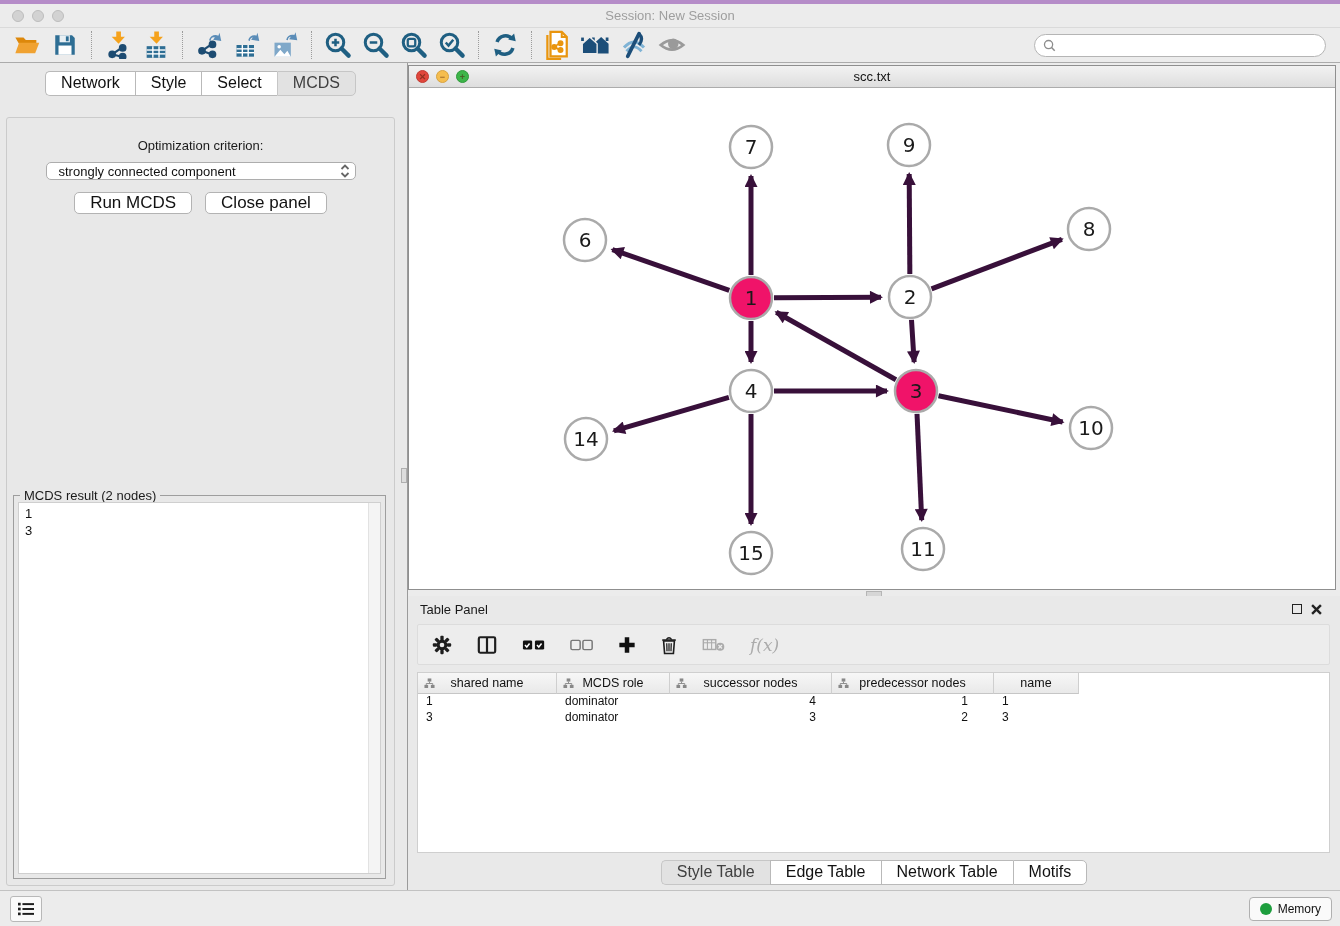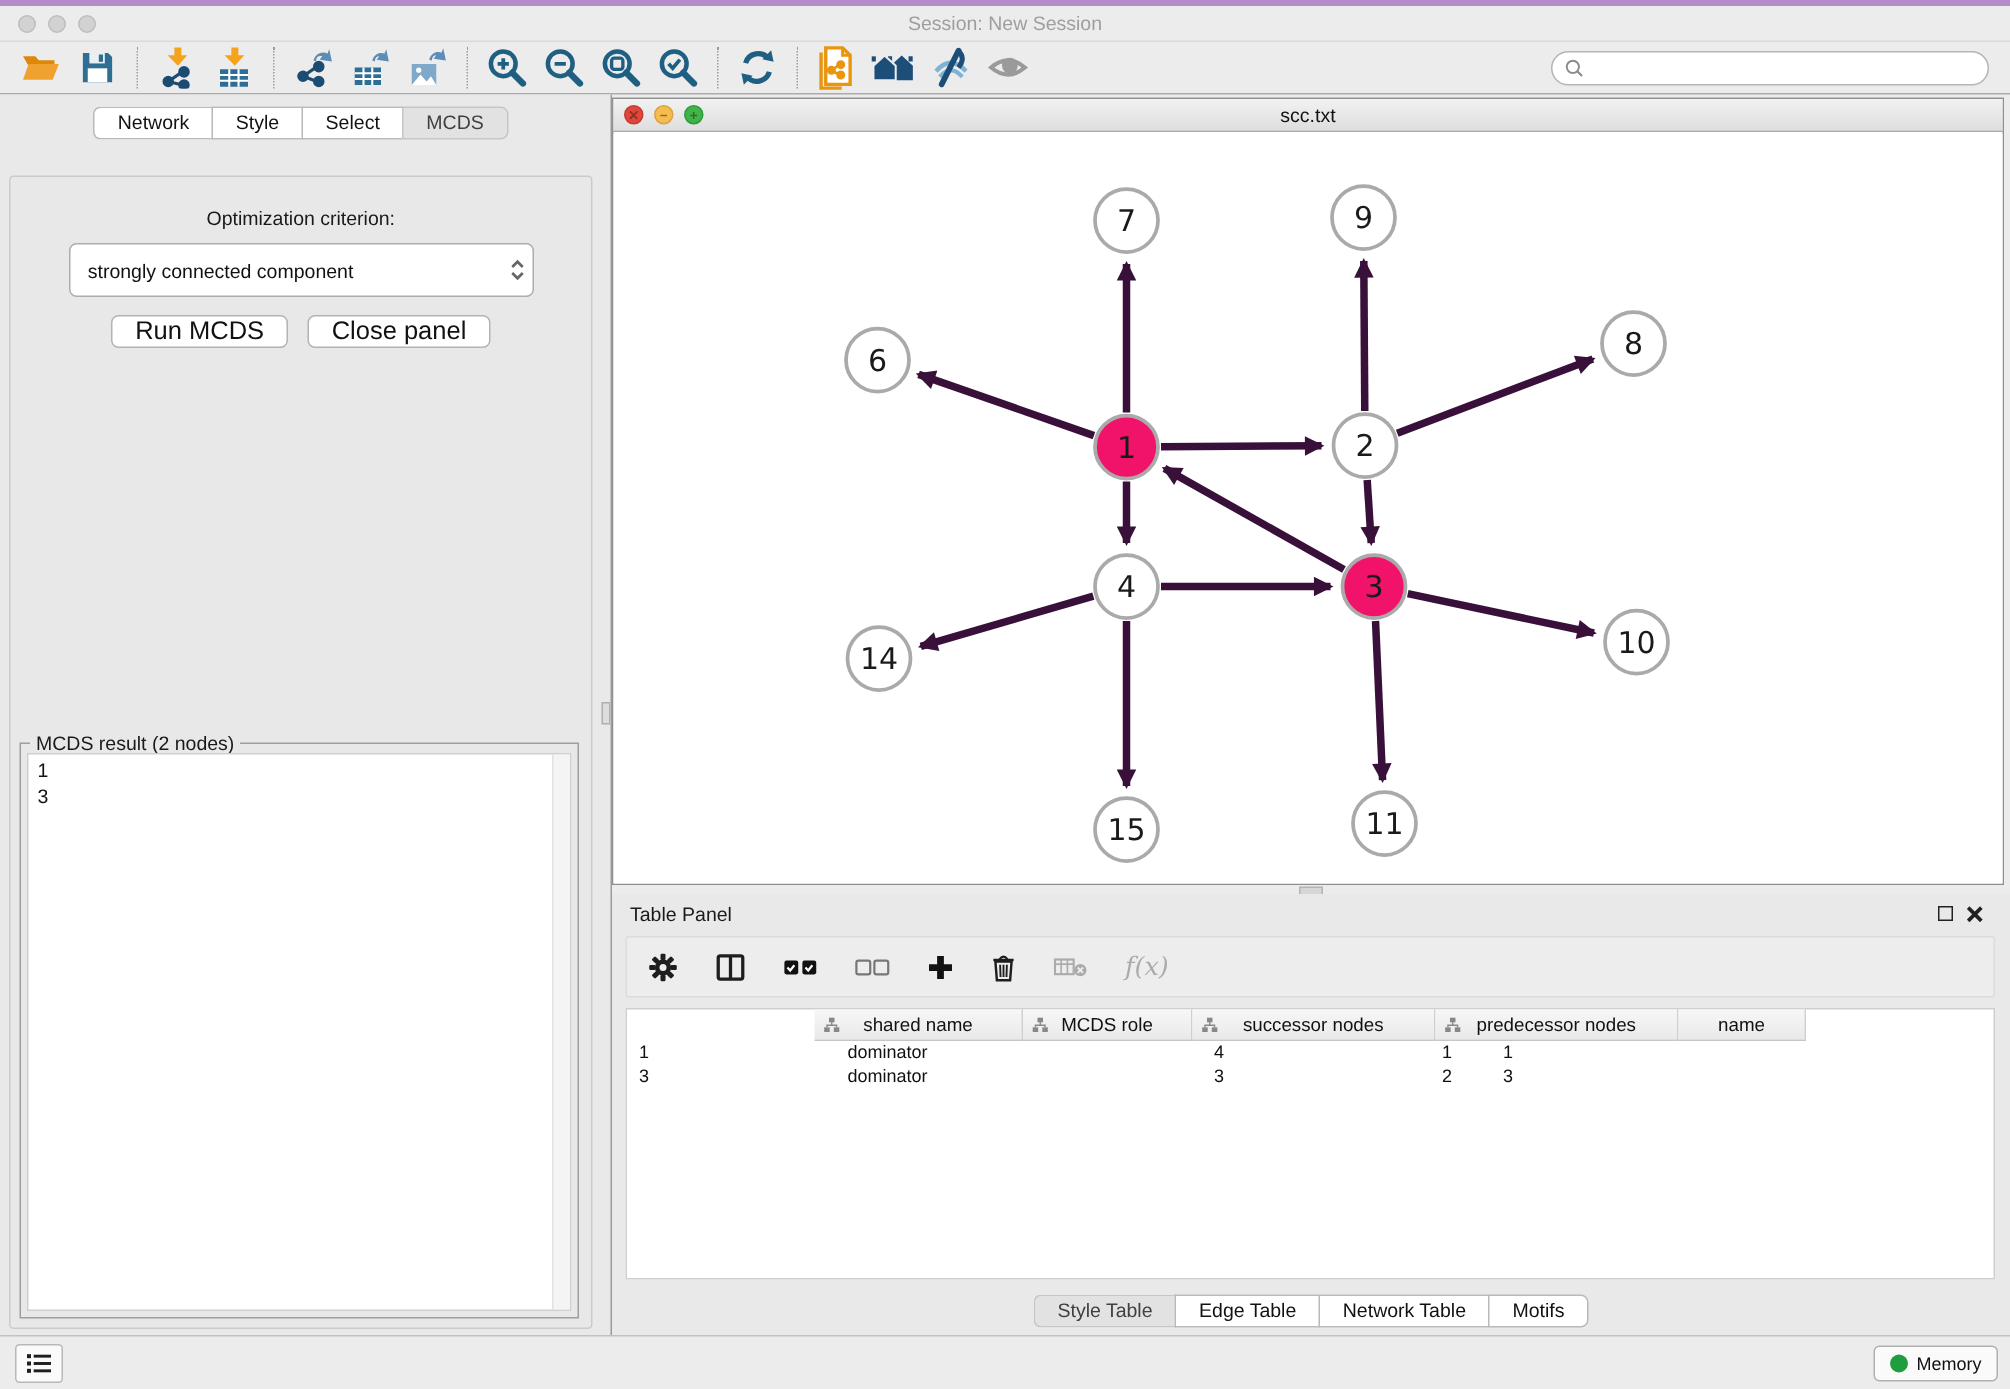--- a/index.html
+++ b/index.html
@@ -28,27 +28,27 @@
   
   .main { position:absolute; top:63px; left:0; right:0; bottom:36px; }
 
   
   .control-panel { position:absolute; left:0; top:0; width:401px; height:100%; background:#E9E9E9; }
   .cp-header { height:26px; display:flex; align-items:center; padding:0 12px 0 10px; }
   .cp-header .ph-title { font-size:13px; color:#1A1A1A; }
   .panel-icons { margin-left:auto; display:flex; align-items:center; gap:9px; }
   .float-icon { width:10px; height:10px; border:1.6px solid #222; display:inline-block; }
   .tabset { display:flex; justify-content:center; margin-top:8px; position:relative; z-index:2; }
-  .tab { font-size:13px; color:#111; background:#FFF; border:1px solid #B9B9B9; border-right:none; padding:2px 15px 3px; cursor:default; }
+  .tab { font-size:16px; color:#111; background:#FFF; border:1px solid #B9B9B9; border-right:none; padding:2px 15px 3px; cursor:default; }
   .tab:first-child { border-radius:5px 0 0 5px; }
   .tab:last-child { border-right:1px solid #B9B9B9; border-radius:0 5px 5px 0; }
   .tab.active { background:#E2E2E2; color:#404040; border-color:#C6C6C6; }
   .cp-content { position:absolute; left:6px; right:6px; top:54px; bottom:4px; border:1px solid #CBCBCB; border-radius:3px; background:#E8E8E8; }
   .opt-label { margin-top:20px; text-align:center; font-size:13px; color:#1A1A1A; }
-  .select { margin:9px auto 0; width:310px; height:36px; background:#FFF; border:1px solid #ADADAD; border-radius:5px; display:flex; align-items:center; padding:0 4px 0 12px; font-size:13px; color:#111; }
+  .select { margin:9px auto 0; width:310px; height:18px; background:#FFF; border:1px solid #ADADAD; border-radius:5px; display:flex; align-items:center; padding:0 4px 0 12px; font-size:13px; color:#111; }
   .select .sel-text { flex:1; }
   .btn-row { margin-top:12px; display:flex; justify-content:center; gap:13px; }
   .btn { height:22px; padding:0 15px; background:#FFF; border:1px solid #B3B3B3; border-radius:5px; font-size:17px; color:#111; display:flex; align-items:center; }
   .fieldset { position:absolute; left:6px; right:8px; top:377px; bottom:6px; border:1px solid #9E9E9E; }
   .fieldset .legend { position:absolute; top:-8px; left:6px; background:#E8E8E8; padding:0 4px; font-size:13px; color:#1A1A1A; }
   .result-box { position:absolute; left:4px; right:4px; top:6px; bottom:4px; background:#FFF; border:1px solid #CFCFCF; overflow:hidden; }
   .result-scroll { position:absolute; top:0; right:0; bottom:0; width:12px; background:#F4F4F4; border-left:1px solid #E2E2E2; }
   .result-lines { padding:2px 6px; font-size:13px; color:#111; line-height:17px; }
 
   
@@ -72,21 +72,21 @@
   .h-handle { position:absolute; top:1px; left:calc(50% - 8px); width:16px; height:6px; background:#D6D6D6; border:1px solid #B5B5B5; }
 
   
   .table-panel { position:absolute; top:533px; left:0; right:0; bottom:0; background:#E9E9E9; }
   .tp-header { height:26px; display:flex; align-items:center; padding:0 18px 0 12px; }
   .tp-header .ph-title { font-size:13px; color:#1A1A1A; }
   .tp-toolbar { margin:2px 10px 0 9px; height:41px; background:#EDEDED; border:1px solid #DCDCDC; border-radius:2px; display:flex; align-items:center; padding:0 14px; gap:24px; }
   .tp-ic { display:flex; align-items:center; justify-content:center; }
   .fx { font-family:"DejaVu Serif", serif; font-style:italic; font-size:17px; color:#ABABAB; }
   .tp-table { margin:7px 10px 0 9px; height:181px; background:#FFF; border:1px solid #CFCFCF; position:relative; }
-  .thead { display:flex; height:21px;justify-content:center; }
+  .thead { display:flex; height:21px; }
   .th { position:relative; background:linear-gradient(#F7F7F7,#E9E9E9); border-right:1px solid #CFCFCF; border-bottom:1px solid #C6C6C6; display:flex; align-items:center; justify-content:center; font-size:12.5px; color:#111; }
   .th svg { position:absolute; left:6px; top:5px; }
   .trow { display:flex; height:16px; font-size:12px; color:#111; }
   .td { overflow:hidden; white-space:nowrap; }
   .tp-tabs { position:absolute; bottom:5px; left:0; right:0; display:flex; justify-content:center; }
 
   
   .statusbar { position:absolute; bottom:0; left:0; right:0; height:36px; background:#ECECEC; border-top:1px solid #C2C2C2; }
   .sb-left-btn { position:absolute; left:10px; top:5px; width:32px; height:26px; background:#FAFAFA; border:1px solid #B8B8B8; border-radius:3px; display:flex; align-items:center; justify-content:center; }
   .memory-btn { position:absolute; right:8px; top:6px; height:24px; padding:0 10px; background:#FAFAFA; border:1px solid #B0B0B0; border-radius:4px; display:flex; align-items:center; gap:6px; font-size:12px; color:#111; }

